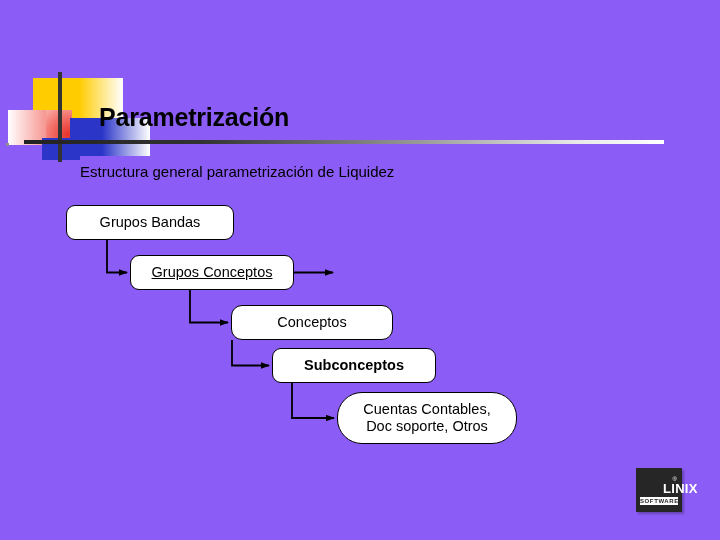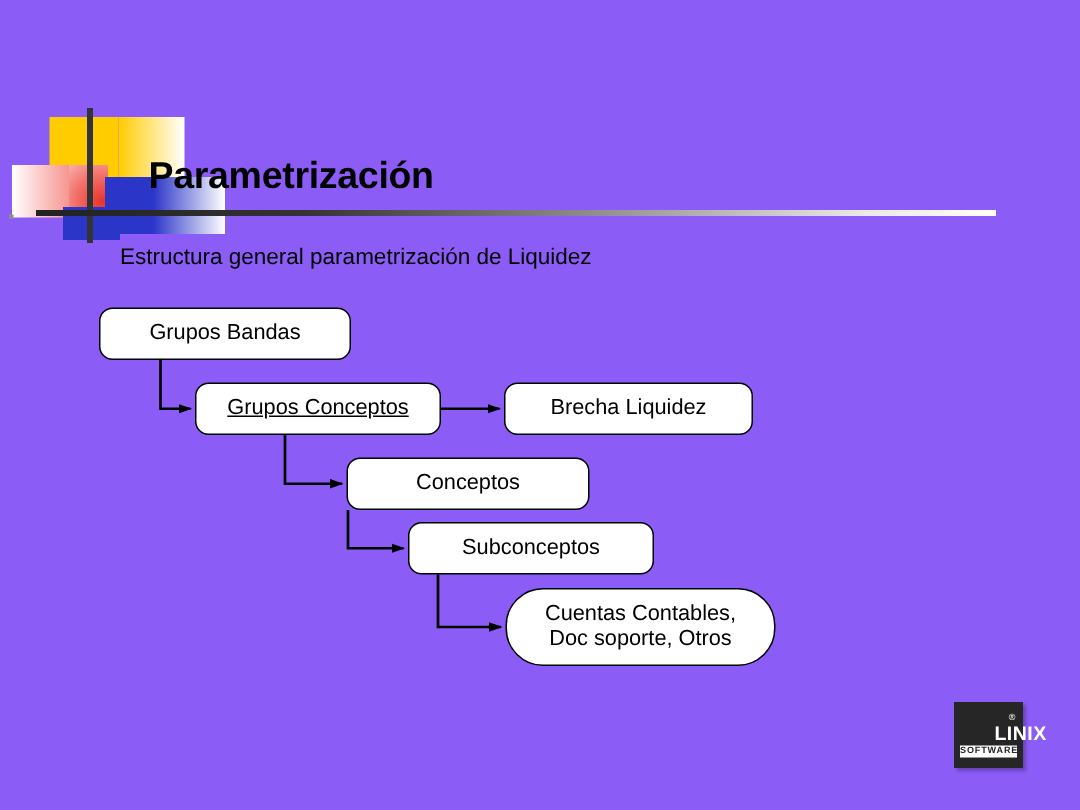--- a/index.html
+++ b/index.html
@@ -117,22 +117,22 @@
     text-align: center;
     font-size: 14.5px;
     line-height: 17px;
     color: #000000;
     white-space: pre-line;
   }
 
   .n-grupos-bandas   { left: 66px;  top: 205px; width: 168px; height: 35px; }
   .n-grupos-conc     { left: 130px; top: 255px; width: 164px; height: 35px; text-decoration: underline; }
   .n-brecha          { left: 336px; top: 255px; width: 166px; height: 35px; }
-  .n-conceptos       { left: 231px; top: 305px; width: 162px; height: 35px; }
-  .n-subconceptos    { left: 272px; top: 348px; width: 164px; height: 35px; }
+  .n-conceptos       { left: 231px; top: 305px; width: 162px; height: 35px; border-radius: 11px; }
+  .n-subconceptos    { left: 272px; top: 348px; width: 164px; height: 35px; font-weight: bold; }
   .n-cuentas         { left: 337px; top: 392px; width: 180px; height: 52px; border-radius: 25px; }
 
   
   .connectors {
     position: absolute;
     left: 0; top: 0;
     width: 720px; height: 540px;
     pointer-events: none;
   }
 
@@ -215,21 +215,20 @@
 
       <path d="M232,340 L232,365.5 L269,365.5" stroke="#000000" stroke-width="1.8" fill="none" marker-end="url(#arw)"></path>
 
       <path d="M292,383 L292,418 L334,418" stroke="#000000" stroke-width="1.8" fill="none" marker-end="url(#arw)"></path>
     </svg>
 
     <div class="node n-grupos-bandas">Grupos Bandas</div>
 
     <div class="node n-grupos-conc">Grupos Conceptos</div>
 
-    <div class="node n-brecha">Brecha Liquidez</div>
 
     <div class="node n-conceptos">Conceptos</div>
 
     <div class="node n-subconceptos">Subconceptos</div>
 
     <div class="node n-cuentas">Cuentas Contables,
 Doc soporte, Otros</div>
   </div>
 
   <div class="logo">

